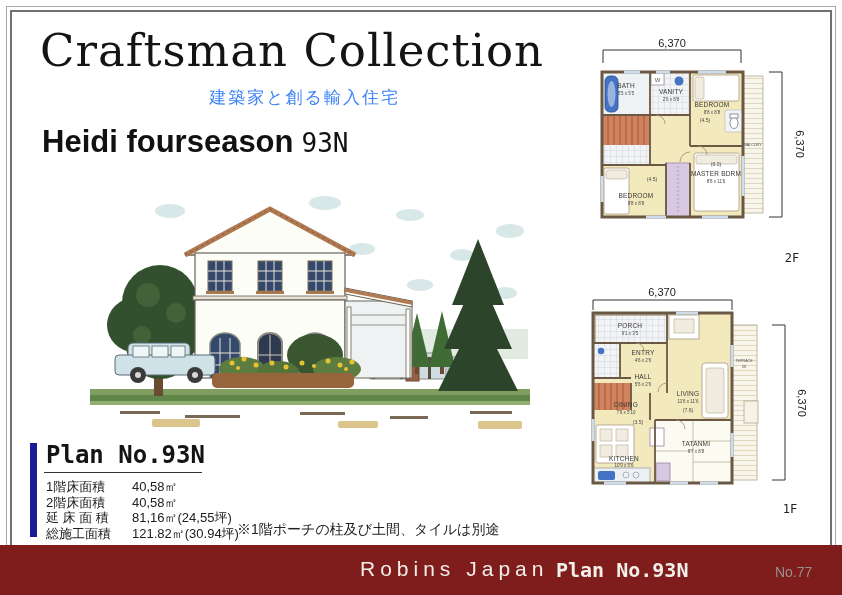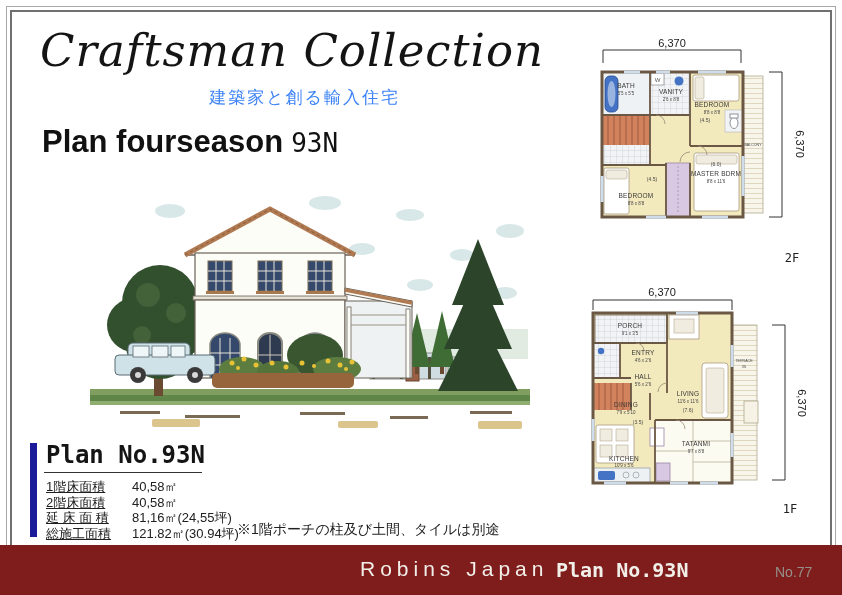--- a/index.html
+++ b/index.html
@@ -3,33 +3,33 @@
 <meta charset="utf-8">
 <style>
   html,body{margin:0;padding:0;background:#e8e8e8;}
   .page{position:relative;width:842px;height:595px;background:#ffffff;overflow:hidden;
         font-family:"Liberation Sans",sans-serif;color:#1a1a1a;}
   .frame-outer{position:absolute;left:6px;top:6px;right:6px;bottom:6px;border:1px solid #a8a8a8;pointer-events:none;}
   .frame-inner{position:absolute;left:10px;top:10px;right:10px;bottom:10px;border:2px solid #707070;pointer-events:none;}
 
   
   .script-title{position:absolute;left:40px;top:24px;font-family:"DejaVu Serif",serif;
-        font-style:italic;font-size:45px;letter-spacing:1px;color:#141414;}
+        font-size:45px;letter-spacing:1px;color:#141414;}
   .script-sub{position:absolute;left:150px;top:86px;width:250px;text-align:right;
         font-size:17px;letter-spacing:2px;color:#3b82f6;}
   .model-title{position:absolute;left:42px;top:124px;font-size:31px;font-weight:bold;color:#111;}
   .model-code{font-family:"DejaVu Sans Mono",monospace;font-weight:normal;font-size:26px;margin-left:8px;margin-top:30px;}
 
   
   .accent-bar{position:absolute;left:30px;top:443px;width:7px;height:94px;background:#1b1b99;}
   .planbox-title{position:absolute;left:46px;top:441px;font-family:"DejaVu Sans Mono",monospace;
         font-size:24px;font-weight:bold;color:#141414;}
   .planbox-underline{position:absolute;left:44px;top:472px;width:158px;height:0;border-top:1.5px solid #333;}
   .area-rows{position:absolute;left:46px;top:479px;font-size:13px;color:#202020;line-height:15.5px;}
-  .area-row .lab{display:inline-block;width:86px;text-decoration:underline;}
+  .area-row .lab{display:inline-block;width:86px;}
   .area-row .val{display:inline-block;}
   .area-note{position:absolute;left:237px;top:521px;font-size:14px;color:#202020;}
 
   
   .plan-svg{position:absolute;}
   .dim{font-family:"Liberation Sans",sans-serif;font-size:11px;fill:#1a1a1a;text-anchor:middle;}
   .floorlab{font-family:"DejaVu Sans Mono",monospace;font-size:12px;fill:#222;text-anchor:middle;}
   .rname{font-family:"Liberation Sans",sans-serif;font-size:6.5px;fill:#3a3836;text-anchor:middle;letter-spacing:.2px;}
   .rsize{font-family:"Liberation Sans",sans-serif;font-size:4.5px;fill:#4a4846;text-anchor:middle;}
   .rmats{font-family:"Liberation Sans",sans-serif;font-size:5px;fill:#4a4846;text-anchor:middle;}
@@ -45,21 +45,21 @@
 </style>
 </head>
 <body>
 
 <div class="page">
   <div class="frame-outer"></div>
   <div class="frame-inner"></div>
 
   <div class="script-title">Craftsman Collection</div>
   <div class="script-sub">建築家と創る輸入住宅</div>
-  <div class="model-title"><span>Plan fourseason</span><span class="model-code">93N</span></div>
+  <div class="model-title"><span>Heidi fourseason</span><span class="model-code">93N</span></div>
 
   <svg class="plan-svg" style="left:90px;top:193px;" width="440" height="240" viewBox="0 0 440 240">
 
     <g fill="#ccdfdf" opacity="0.75">
       <ellipse cx="80" cy="18" rx="15" ry="7"></ellipse>
         <ellipse cx="235" cy="10" rx="16" ry="7"></ellipse>
       <ellipse cx="320" cy="22" rx="14" ry="6"></ellipse>
         <ellipse cx="420" cy="38" rx="14" ry="7"></ellipse>
       <ellipse cx="152" cy="42" rx="12" ry="6"></ellipse>
         <ellipse cx="272" cy="56" rx="13" ry="6"></ellipse>

